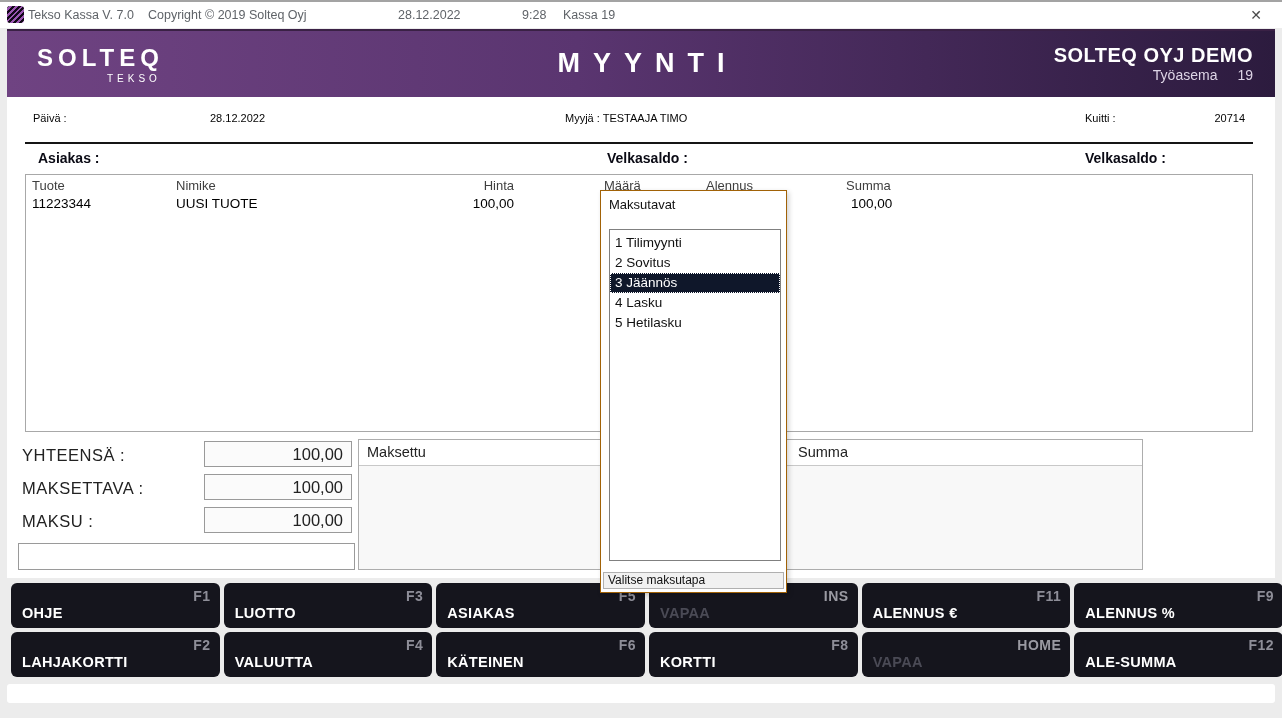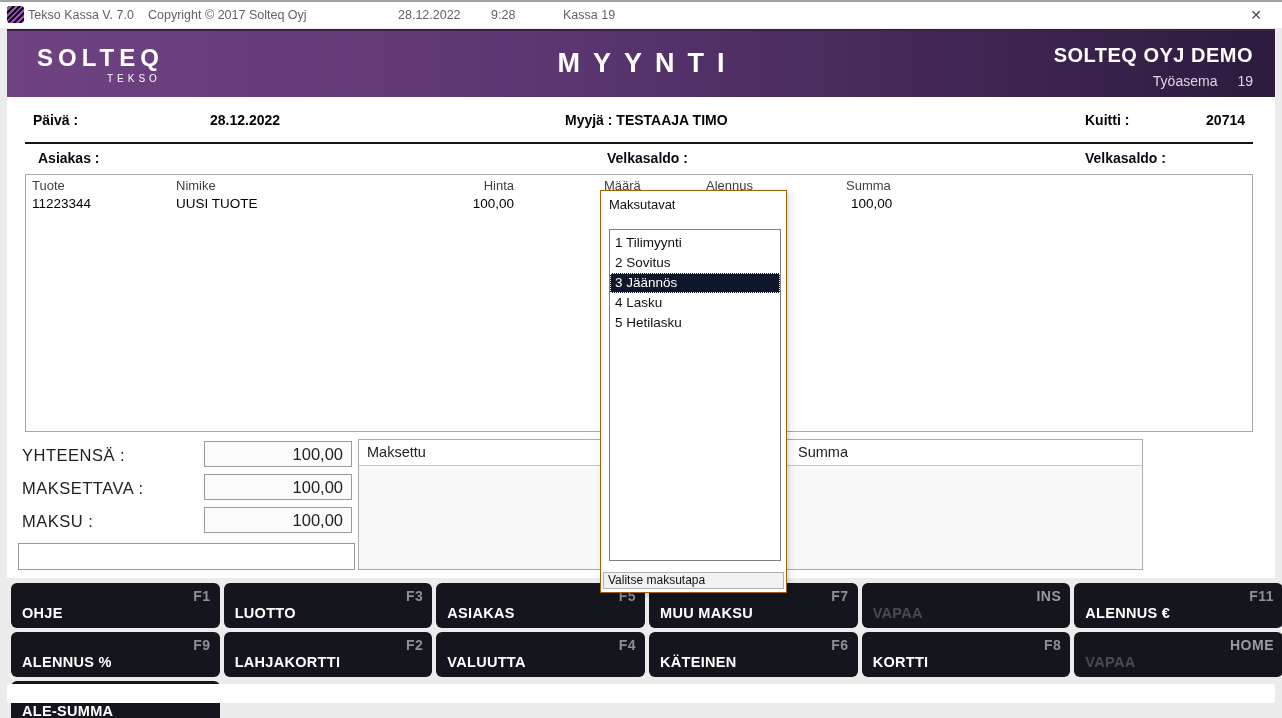--- a/index.html
+++ b/index.html
@@ -22,27 +22,27 @@
   .app-header { left:7px; top:29px; width:1268px; height:68px;
                 background:linear-gradient(90deg,#6f4382 0%,#5a3570 45%,#2c1b3e 100%);
                 border-top:2px solid #3a2145; box-sizing:border-box; color:#fff; }
   .logo { position:absolute; left:30px; top:13px; }
   .logo-main { font-size:24px; font-weight:bold; letter-spacing:5px; }
   .logo-sub  { font-size:10px; letter-spacing:4px; text-align:right; margin-top:1px; padding-right:3px; }
   .header-title { position:absolute; left:50%; transform:translateX(-50%); top:17px;
                   font-size:27px; font-weight:bold; letter-spacing:13px; padding-left:13px; }
   .header-right { position:absolute; right:22px; top:13px; text-align:right; }
   .company { font-size:20px; font-weight:bold; letter-spacing:.5px; }
-  .workstation { font-size:14px; color:#ded5e6; margin-top:6px; }
+  .workstation { font-size:14px; color:#ded5e6; }
   .workstation .ws-val { margin-left:20px; }
 
   
   .content-panel { left:7px; top:97px; width:1268px; height:481px; background:#ffffff; }
 
-  .b15 { font-weight:bold; font-size:14px; color:#050505; white-space:nowrap; }
+  .b15 { font-weight:normal; font-size:11px; color:#050505; white-space:nowrap; }
   .b14 { font-weight:bold; font-size:14px; color:#0a0a14; white-space:nowrap; }
   .rule { left:25px; top:142px; width:1228px; height:0; border-top:2px solid #151515; }
 
   
   .sale-table { left:25px; top:174px; width:1228px; height:258px; background:#fff;
                 border:1px solid #a8a8a8; box-sizing:border-box; }
   .sale-table .hdr { position:absolute; top:3px; font-size:13px; color:#3f3f3f; white-space:nowrap; }
   .sale-table .cel { position:absolute; top:21px; font-size:13.5px; color:#000; white-space:nowrap; }
   .ra { text-align:right; }
 
@@ -88,23 +88,23 @@
                   padding-left:4px; color:#111; }
 </style>
 </head>
 <body>
 
 <div class="stage">
 
   <div class="abs titlebar">
     <div class="app-icon"></div>
     <span style="left:28px">Tekso Kassa V. 7.0</span>
-    <span style="left:148px">Copyright © 2017 Solteq Oyj</span>
+    <span style="left:148px">Copyright © 2019 Solteq Oyj</span>
     <span style="left:398px">28.12.2022</span>
-    <span style="left:491px">9:28</span>
+    <span style="left:522px">9:28</span>
     <span style="left:563px">Kassa 19</span>
     <div class="close-x">✕</div>
   </div>
 
   <div class="abs app-header">
     <div class="logo">
       <div class="logo-main">SOLTEQ</div>
       <div class="logo-sub">TEKSO</div>
     </div>
     <div class="header-title">MYYNTI</div>
@@ -166,24 +166,20 @@
       <span class="key">F1</span>
       <span class="lbl">OHJE</span>
     </div>
     <div class="fkey">
       <span class="key">F3</span>
       <span class="lbl">LUOTTO</span>
     </div>
     <div class="fkey">
       <span class="key">F5</span>
       <span class="lbl">ASIAKAS</span>
-    </div>
-    <div class="fkey">
-      <span class="key">F7</span>
-      <span class="lbl">MUU MAKSU</span>
     </div>
     <div class="fkey disabled">
       <span class="key">INS</span>
       <span class="lbl">VAPAA</span>
     </div>
     <div class="fkey">
       <span class="key">F11</span>
       <span class="lbl">ALENNUS €</span>
     </div>
     <div class="fkey">

